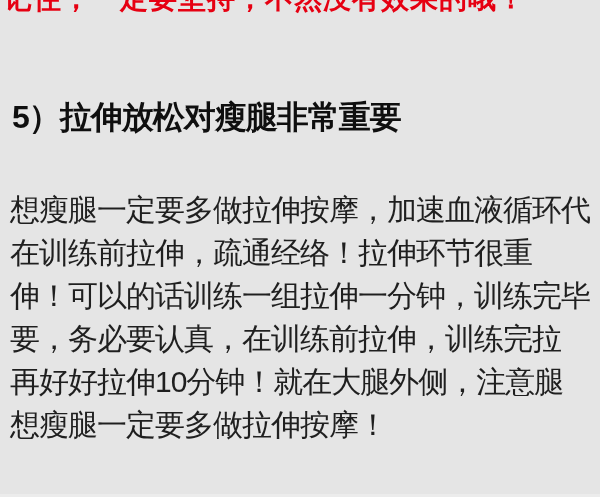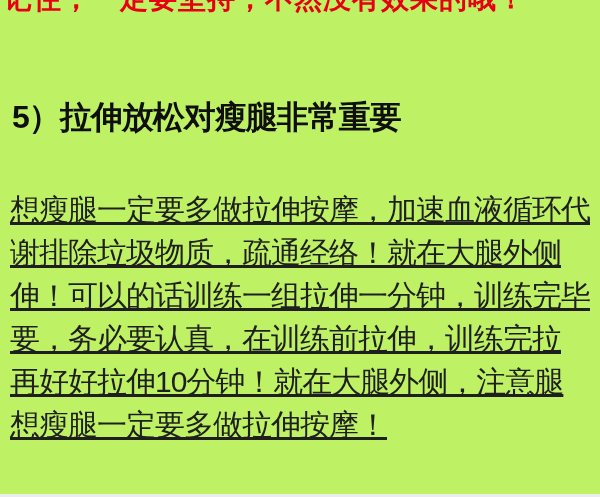--- a/index.html
+++ b/index.html
@@ -4,21 +4,21 @@
 <style>
   html, body {
     margin: 0;
     padding: 0;
     background: #ffffff;
   }
   .page {
     position: relative;
     width: 600px;
     height: 497px;
-    background: #bef264;
+    background: #e5e5e5;
     overflow: hidden;
     font-family: "Liberation Sans", "DejaVu Sans", sans-serif;
   }
   
   .red-clip {
     position: absolute;
     top: -16px;
     left: 4px;
     font-size: 28px;
     line-height: 30px;
@@ -40,21 +40,20 @@
   }
   .para {
     position: absolute;
     top: 188px;
     left: 10px;
     width: 586px;
     font-size: 30px;
     line-height: 43px;
     letter-spacing: -1px;
     color: #1f1f1f;
-    text-decoration: underline;
   }
   .para .line {
     white-space: nowrap;
     height: 43px;
   }
   .bottom-divider {
     position: absolute;
     left: 0;
     right: 0;
     bottom: 0;
@@ -66,21 +65,21 @@
 <body>
 
 <div class="page">
 
   <div class="red-clip">记住，一定要坚持，不然没有效果的哦！</div>
 
   <div class="heading">5）拉伸放松对瘦腿非常重要</div>
 
   <div class="para">
     <div class="line">想瘦腿一定要多做拉伸按摩，加速血液循环代</div>
-    <div class="line">谢排除垃圾物质，疏通经络！就在大腿外侧</div>
+    <div class="line">在训练前拉伸，疏通经络！拉伸环节很重</div>
     <div class="line">伸！可以的话训练一组拉伸一分钟，训练完毕</div>
     <div class="line">要，务必要认真，在训练前拉伸，训练完拉</div>
     <div class="line">再好好拉伸10分钟！就在大腿外侧，注意腿</div>
     <div class="line">想瘦腿一定要多做拉伸按摩！</div>
   </div>
 
   <div class="bottom-divider"></div>
 
 </div>
 

